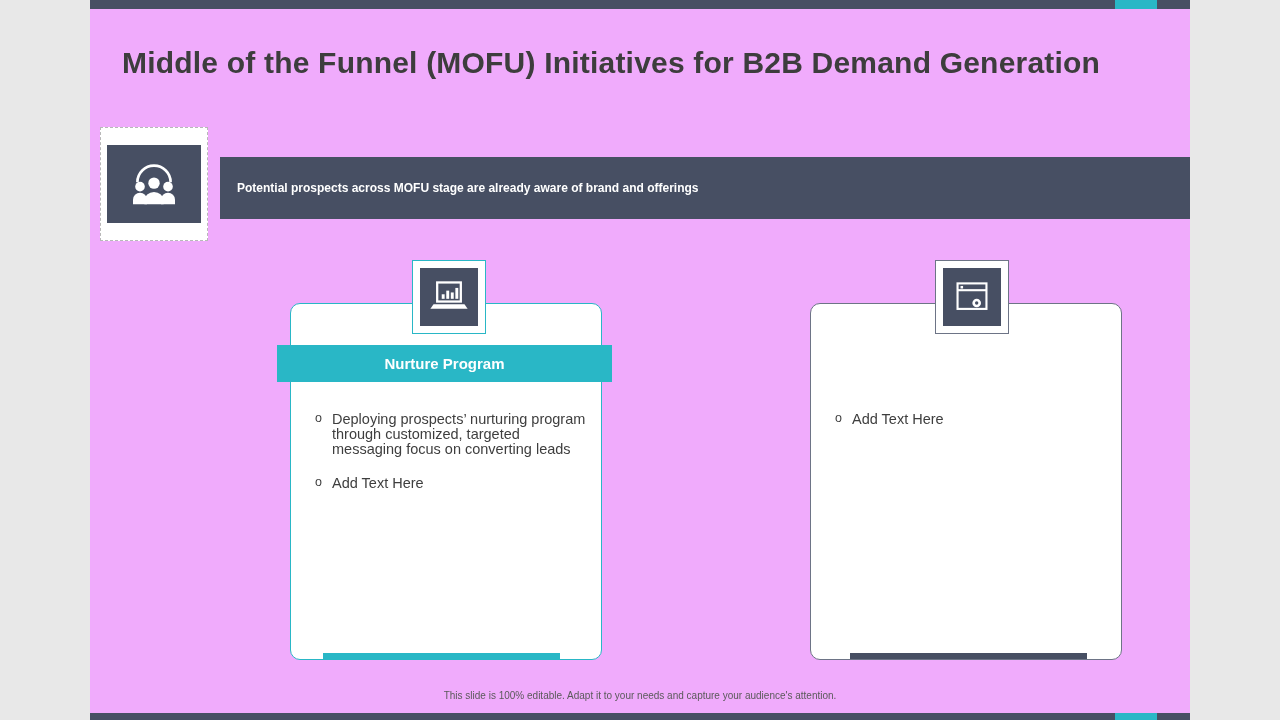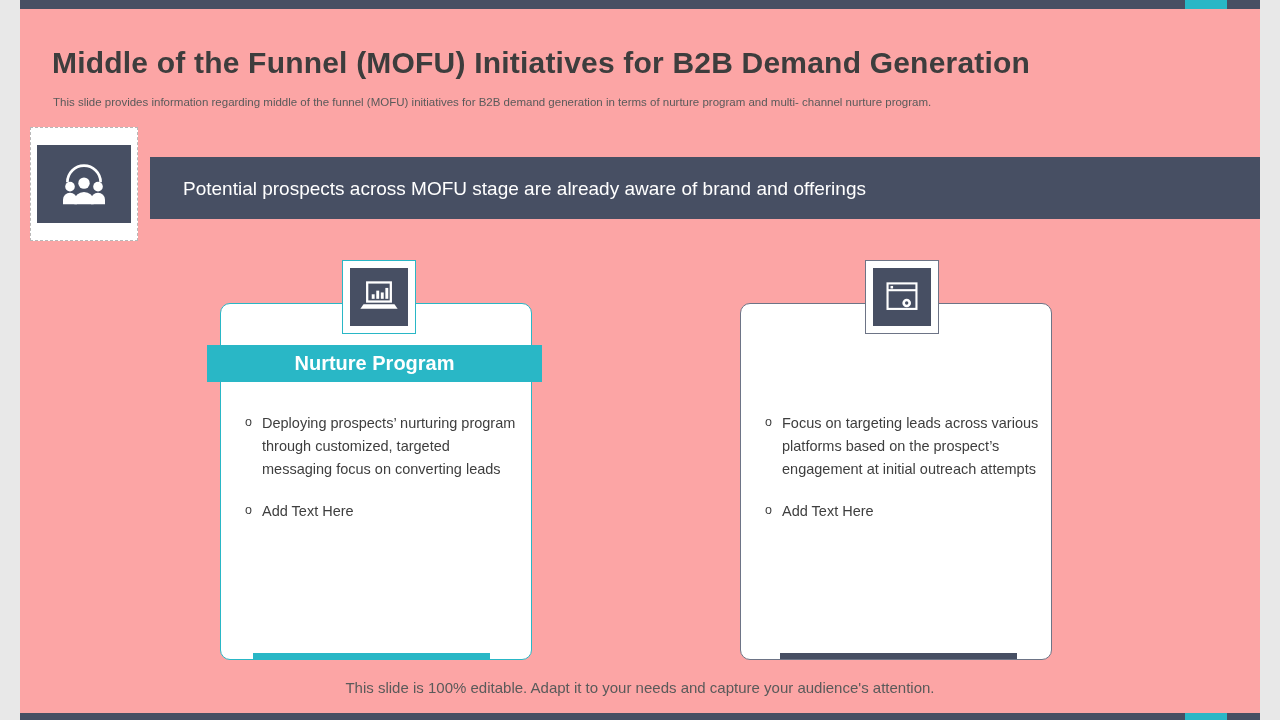--- a/index.html
+++ b/index.html
@@ -1,66 +1,65 @@
 <!DOCTYPE html>
 <html><head>
 <meta charset="utf-8">
 <style>
   html,body{margin:0;padding:0;background:#e8e8e8;}
   .slide{
-    position:relative;width:1240px;height:720px;background:#fca5a5;overflow:hidden;
+    position:relative;width:1100px;height:720px;background:#f0abfc;overflow:hidden;
     font-family:"Liberation Sans", sans-serif;margin:0 auto;
   }
   
   .bar-top{position:absolute;top:0;left:0;width:100%;height:9px;background:#474F63;}
   .bar-bottom{position:absolute;bottom:0;left:0;width:100%;height:7px;background:#474F63;}
   .teal-seg{position:absolute;right:33px;top:0;width:42px;height:100%;background:#29B7C6;}
   
   .title{position:absolute;left:32px;top:26px;width:1215px;font-size:30px;font-weight:bold;color:#3d3d3d;letter-spacing:0.2px;}
   .subtitle{position:absolute;left:33px;top:84px;width:1100px;font-size:11.5px;color:#5a5a5a;}
   
   .banner-icon-wrap{position:absolute;left:10px;top:127px;width:106px;height:112px;border:1px dashed #b8b8b8;display:flex;align-items:center;justify-content:center;background:#fff;z-index:2;}
   .banner-icon{width:94px;height:78px;background:#474F63;display:flex;align-items:center;justify-content:center;}
   .banner{position:absolute;left:130px;top:157px;right:0;height:62px;background:#474F63;color:#fff;
     display:flex;flex-direction:column;justify-content:center;padding-left:17px;box-sizing:border-box;}
-  .banner p{margin:16px;font-size:19px;font-weight:normal;line-height:23px;}
+  .banner p{margin:0;font-size:12px;font-weight:bold;line-height:23px;}
   
   .card{position:absolute;top:303px;width:312px;height:357px;border-radius:10px;box-sizing:border-box;background:#fff;z-index:1;}
   .card.c0{left:200px;border:1.5px solid #29B7C6;}
   .card.c1{left:720px;border:1px solid #6d7486;}
   .card-icon{position:absolute;top:260px;width:74px;height:74px;background:#fff;display:flex;align-items:center;justify-content:center;box-sizing:border-box;z-index:3;}
   .card-icon.c0{left:322px;border:1.5px solid #29B7C6;}
   .card-icon.c1{left:845px;border:1.5px solid #6d7486;}
   .card-icon .inner{width:58px;height:58px;background:#474F63;display:flex;align-items:center;justify-content:center;}
   .card-header{position:absolute;top:345px;width:335px;height:37px;display:flex;align-items:center;justify-content:center;
-    color:#fff;font-weight:bold;font-size:20px;z-index:4;}
+    color:#fff;font-weight:bold;font-size:15px;z-index:4;}
   .card-header.c0{left:187px;background:#29B7C6;}
   .card-header.c1{left:709px;background:#474F63;}
   .bullets{position:absolute;top:412px;width:312px;box-sizing:border-box;padding:0 12px 0 24px;margin:0;list-style:none;z-index:2;}
   .bullets.c0{left:200px;}
   .bullets.c1{left:720px;}
-  .bullets li{position:relative;padding-left:18px;font-size:14.5px;line-height:23px;color:#3e3e3e;margin-bottom:19px;}
+  .bullets li{position:relative;padding-left:18px;font-size:14.5px;line-height:15px;color:#3e3e3e;margin-bottom:19px;}
   .bullets li::before{content:"o";position:absolute;left:1px;top:-1px;font-size:12.5px;color:#3e3e3e;}
   .underline{position:absolute;top:653px;width:237px;height:6px;z-index:2;}
   .underline.c0{left:233px;background:#29B7C6;}
   .underline.c1{left:760px;background:#474F63;}
   
-  .footer{position:absolute;left:0;right:0;bottom:9px;text-align:center;font-size:15px;color:#5a5a5a;}
+  .footer{position:absolute;left:0;right:0;bottom:9px;text-align:center;font-size:10px;color:#5a5a5a;}
 </style>
 </head>
 <body>
 
 <div class="slide">
 
   <div class="bar-top">
     <span class="teal-seg"></span>
   </div>
 
   <h1 class="title">Middle of the Funnel (MOFU) Initiatives for B2B Demand Generation</h1>
-  <p class="subtitle">This slide provides information regarding middle of the funnel (MOFU)  initiatives for B2B demand generation in terms of nurture program and multi- channel nurture program.</p>
 
   <div class="banner-icon-wrap">
     <div class="banner-icon">
       <svg width="56" height="46" viewBox="0 0 64 52" aria-hidden="true">
         <path d="M13 24 A19 19 0 0 1 51 24" fill="none" stroke="#ffffff" stroke-width="3"></path>
         <circle cx="16" cy="29" r="5.5" fill="#ffffff"></circle>
         <path d="M8 49 v-5 a8 8 0 0 1 16 0 v5 z" fill="#ffffff"></path>
         <circle cx="48" cy="29" r="5.5" fill="#ffffff"></circle>
         <path d="M40 49 v-5 a8 8 0 0 1 16 0 v5 z" fill="#ffffff"></path>
         <circle cx="32" cy="25" r="6.5" fill="#ffffff"></circle>
@@ -101,21 +100,20 @@
         <line x1="5" y1="12" x2="39" y2="12" stroke="#ffffff" stroke-width="2.5"></line>
         <rect x="8.5" y="7" width="3" height="3" fill="#ffffff"></rect>
         <rect x="26" y="22.5" width="3" height="9" fill="#ffffff"></rect>
         <rect x="23" y="25.5" width="9" height="3" fill="#ffffff"></rect>
         <circle cx="27.5" cy="27" r="5" fill="#ffffff"></circle>
         <circle cx="27.5" cy="27" r="2" fill="#474F63"></circle>
       </svg>
     </div>
   </div>
   <ul class="bullets c1">
-    <li>Focus on targeting leads across various platforms based on the prospect’s engagement at initial outreach attempts</li>
     <li>Add Text Here</li>
   </ul>
   <div class="underline c1"></div>
 
   <p class="footer">This slide is 100% editable.  Adapt it to your needs and capture your audience's attention.</p>
 
   <div class="bar-bottom">
     <span class="teal-seg"></span>
   </div>
 

